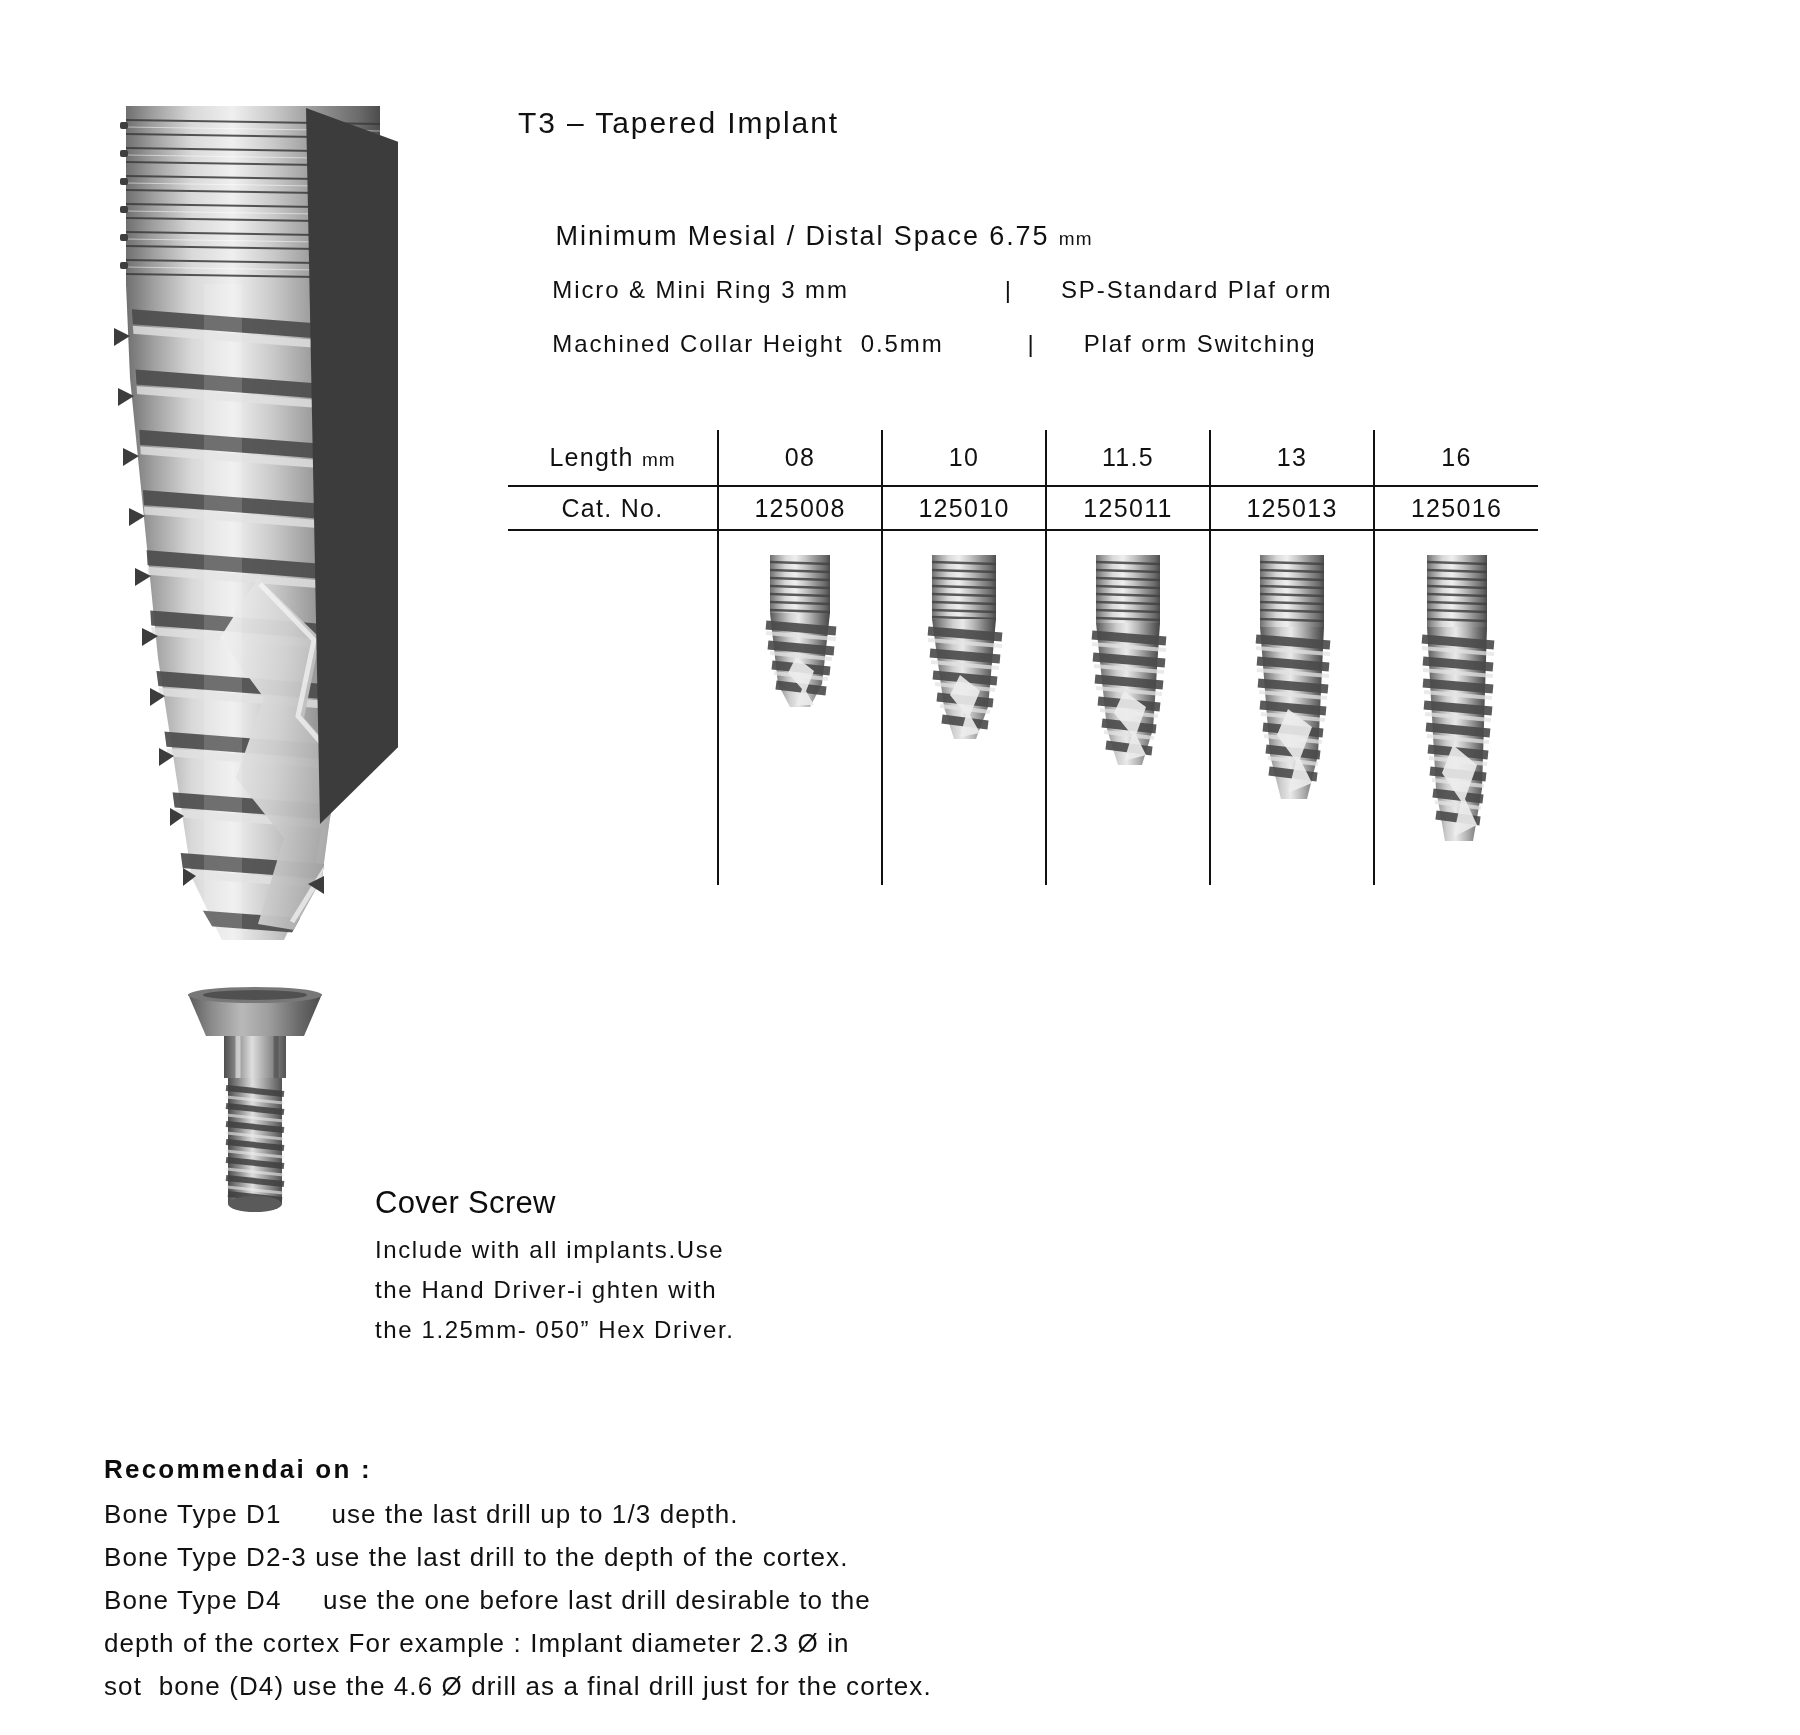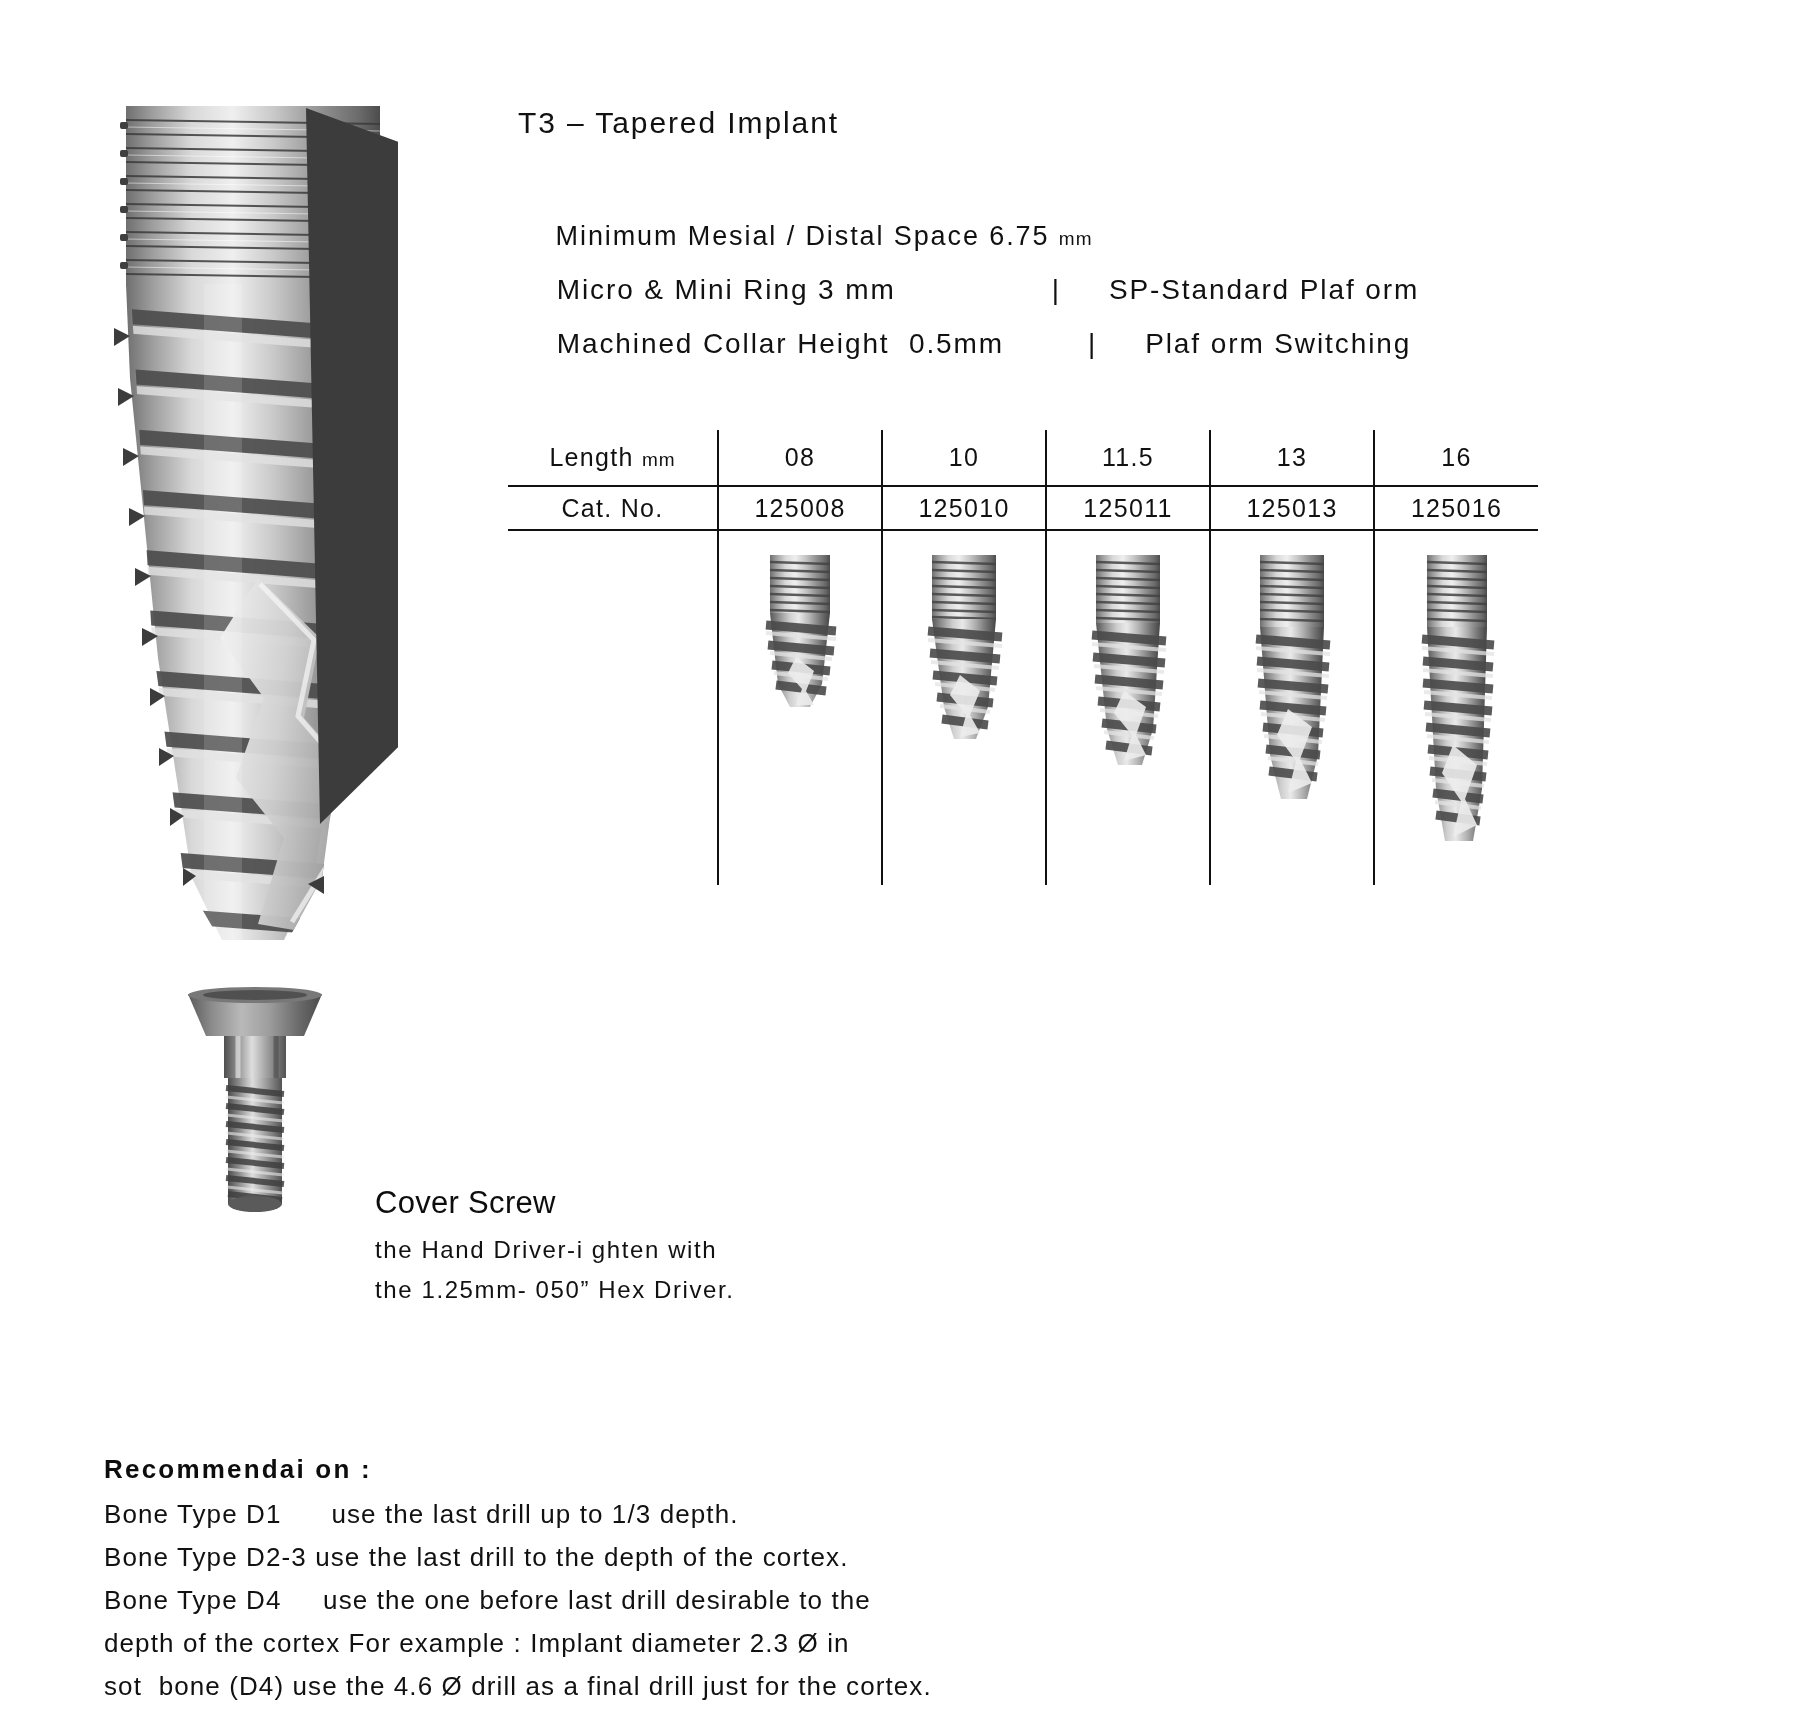--- a/index.html
+++ b/index.html
@@ -32,21 +32,21 @@
   }
   .spec-line {
     letter-spacing: 1.9px;
     color: #111;
     white-space: pre;
     font-weight: 400;
   }
   .spec-title  { font-size: 30px; height: 62px; line-height: 62px; }
   .spec-big    { font-size: 30px; height: 58px; line-height: 58px; }
   .spec-mid    { font-size: 27px; height: 55px; line-height: 55px; }
-  .spec-sm     { font-size: 28px; height: 54px; line-height: 54px; }
+  .spec-sm     { font-size: 24px; height: 54px; line-height: 54px; }
   .unit { font-size: 19px; letter-spacing: 1.2px; }
   .gap-l { display:inline-block; width: 26px; }
   .pipe-pad { display:inline-block; width: 156px; }
   .pipe { color:#111; }
   .pipe-pad2 { display:inline-block; width: 48px; }
 
   
   #size-table {
     position: absolute;
     left: 508px;
@@ -567,20 +567,21 @@
         <path d="M46 171 L104 177"></path>
       <path d="M46 189 L104 195"></path>
         <path d="M47 207 L103 213"></path>
     </g>
     <ellipse cx="75" cy="224" rx="27" ry="8" fill="#5a5a5a"></ellipse>
   </svg>
 </div>
 
 <div id="cover-screw-text">
   <div id="cover-screw-title">Cover Screw</div>
+  <div class="cs-line">Include with all implants.Use</div>
   <div class="cs-line">the Hand Driver-i ghten with</div>
   <div class="cs-line">the 1.25mm- 050” Hex Driver.</div>
 </div>
 
 <div id="recommendation">
   <div id="rec-title">Recommendai on :</div>
   <div class="rec-line">Bone Type D1      use the last drill up to 1/3 depth.</div>
   <div class="rec-line">Bone Type D2-3 use the last drill to the depth of the cortex.</div>
   <div class="rec-line">Bone Type D4     use the one before last drill desirable to the</div>
   <div class="rec-line">depth of the cortex For example : Implant diameter 2.3 Ø in</div>

